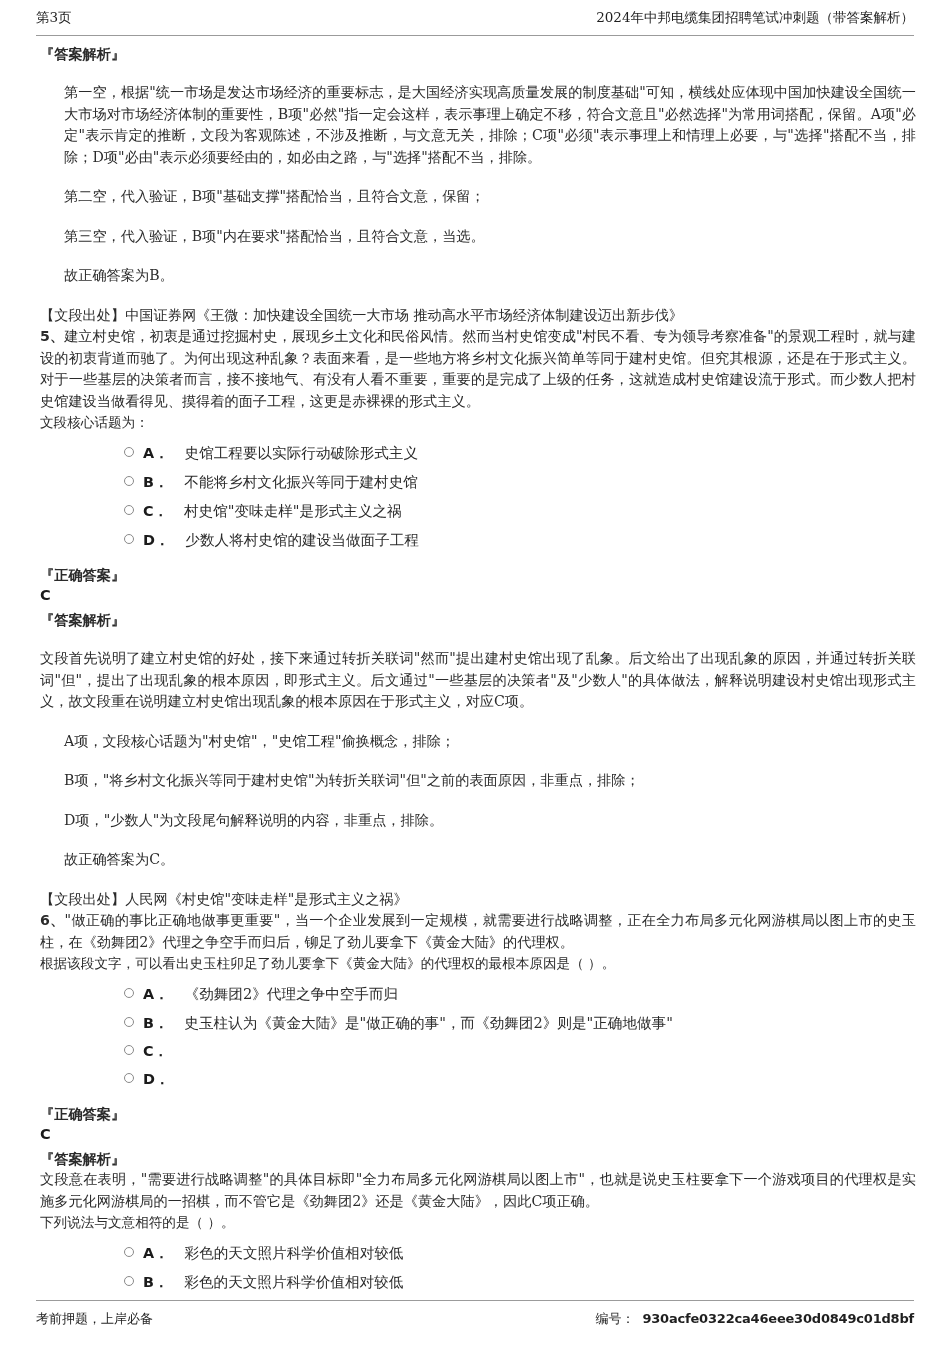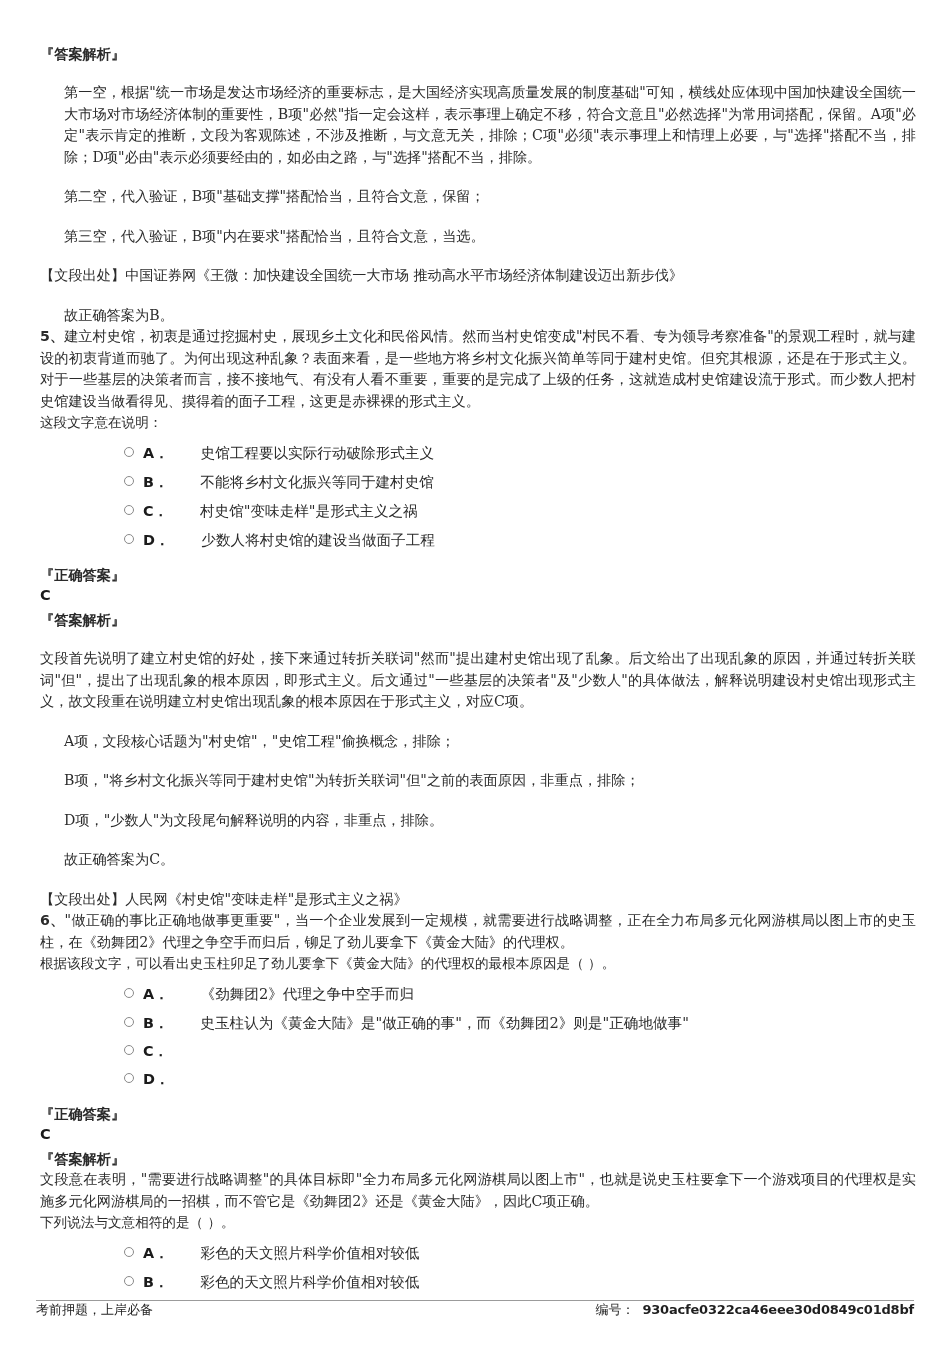--- a/index.html
+++ b/index.html
@@ -46,21 +46,21 @@
 
   
   .page-footer {
     position: absolute;
     left: 36px;
     bottom: 18px;
     width: 878px;
     height: 26px;
     border-top: 1px solid #9b9b9b;
     display: flex;
-    align-items: flex-start;
+    align-items: flex-end;
     justify-content: space-between;
     font-size: 13px;
     line-height: 17px;
     color: #1f1f1f;
   }
   .page-footer .ftr-right { white-space: nowrap; }
   .page-footer .ftr-right .code {
     font-family: "DejaVu Sans", "Liberation Sans", sans-serif;
     font-weight: 700;
     letter-spacing: -0.2px;
@@ -140,21 +140,20 @@
     font-family: "DejaVu Sans", "Liberation Sans", sans-serif;
     font-weight: 700;
     font-size: 14.4px;
     color: #1b1b1b;
     margin-right: 16px;
     white-space: nowrap;
   }
   .opt-text {
     flex: 1 1 auto;
     color: #2b2b2b;
-    margin-left: 16px;
   }
 
   .stem-q {
     font-size: 14.2px;
     line-height: 21.5px;
     text-align: justify;
     text-justify: inter-ideograph;
     margin: 0;
   }
   .stem-q .qnum {
@@ -165,34 +164,38 @@
     font-size: 13.6px;
     line-height: 20px;
     margin: 0;
   }
 </style>
 </head>
 <body>
 
 <div class="page">
 
+  <div class="page-header">
+    <span class="hdr-left">第3页</span>
+    <span class="hdr-right">2024年中邦电缆集团招聘笔试冲刺题（带答案解析）</span>
+  </div>
 
   <div class="content">
 
     <p class="label-line">『答案解析』</p>
 
     <p class="blk gap-18 indent-1">第一空，根据"统一市场是发达市场经济的重要标志，是大国经济实现高质量发展的制度基础"可知，横线处应体现中国加快建设全国统一大市场对市场经济体制的重要性，B项"必然"指一定会这样，表示事理上确定不移，符合文意且"必然选择"为常用词搭配，保留。A项"必定"表示肯定的推断，文段为客观陈述，不涉及推断，与文意无关，排除；C项"必须"表示事理上和情理上必要，与"选择"搭配不当，排除；D项"必由"表示必须要经由的，如必由之路，与"选择"搭配不当，排除。</p>
     <p class="blk gap-18 indent-1">第二空，代入验证，B项"基础支撑"搭配恰当，且符合文意，保留；</p>
     <p class="blk gap-18 indent-1">第三空，代入验证，B项"内在要求"搭配恰当，且符合文意，当选。</p>
+    <p class="blk gap-18 indent-1">故正确答案为B。</p>
     <p class="blk gap-18">【文段出处】中国证券网《王微：加快建设全国统一大市场 推动高水平市场经济体制建设迈出新步伐》</p>
-    <p class="blk gap-18 indent-1">故正确答案为B。</p>
 
     <p class="stem-q gap-10"><span class="qnum">5、</span><span>建立村史馆，初衷是通过挖掘村史，展现乡土文化和民俗风情。然而当村史馆变成"村民不看、专为领导考察准备"的景观工程时，就与建设的初衷背道而驰了。为何出现这种乱象？表面来看，是一些地方将乡村文化振兴简单等同于建村史馆。但究其根源，还是在于形式主义。对于一些基层的决策者而言，接不接地气、有没有人看不重要，重要的是完成了上级的任务，这就造成村史馆建设流于形式。而少数人把村史馆建设当做看得见、摸得着的面子工程，这更是赤裸裸的形式主义。</span></p>
 
-    <p class="prompt gap-18">这段文字意在说明：</p>
+    <p class="prompt gap-18">文段核心话题为：</p>
 
     <ul class="options">
       <li class="option">
         <span class="radio"></span>
         <span class="opt-letter">A．</span>
         <span class="opt-text">史馆工程要以实际行动破除形式主义</span>
       </li>
       <li class="option">
         <span class="radio"></span>
         <span class="opt-letter">B．</span>

